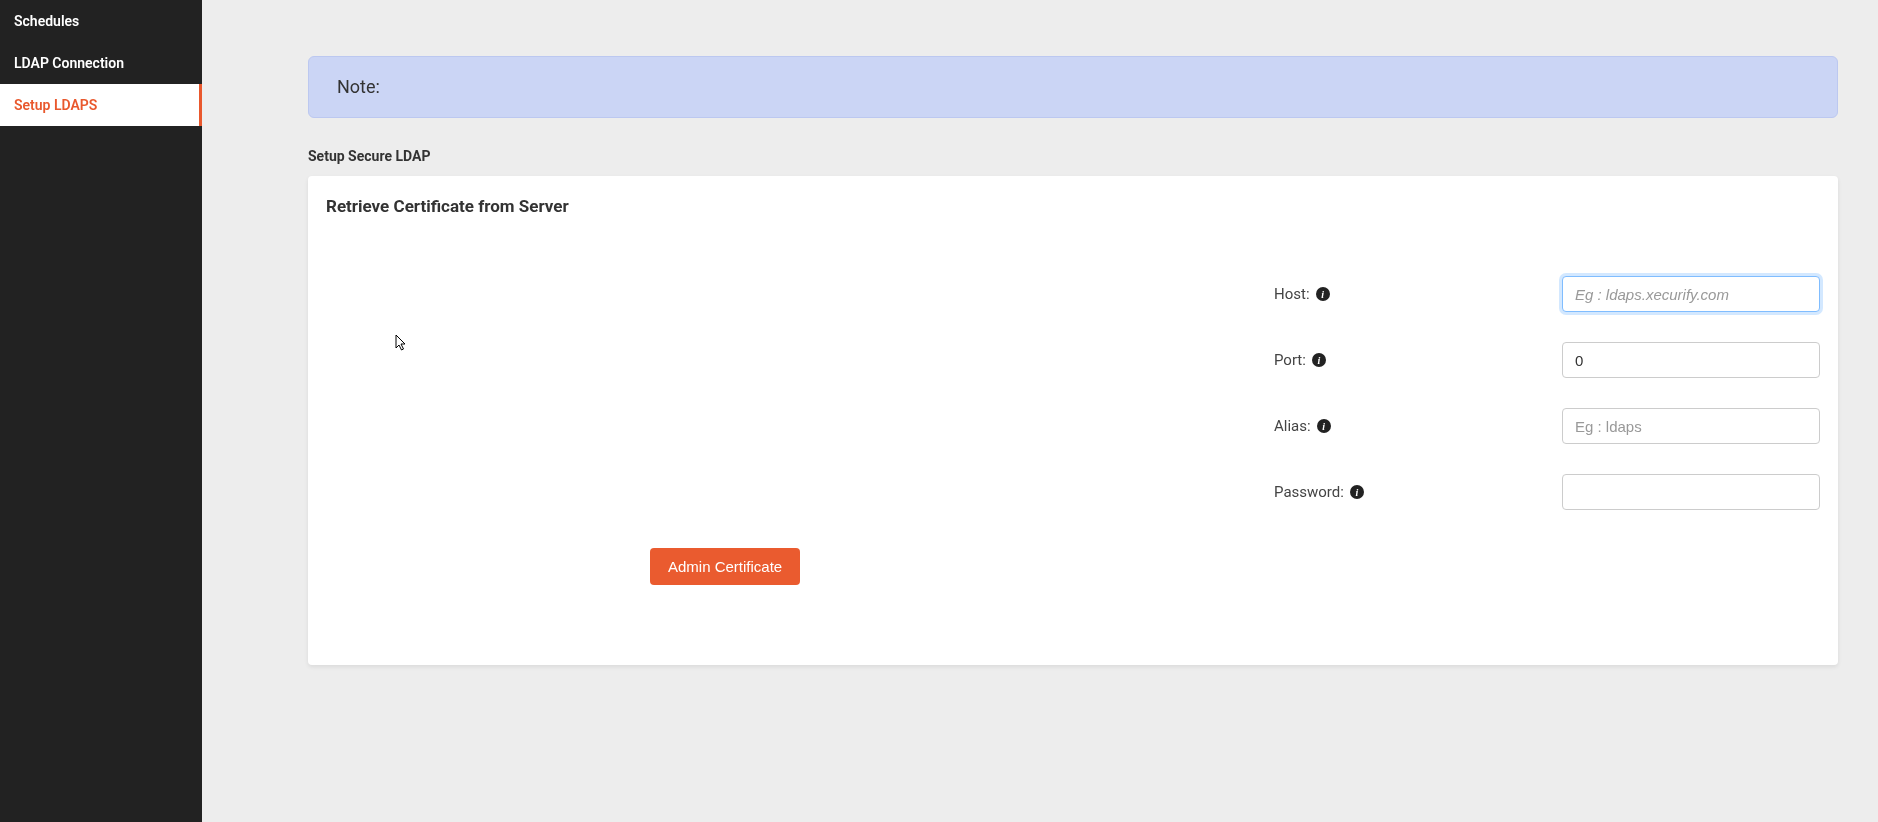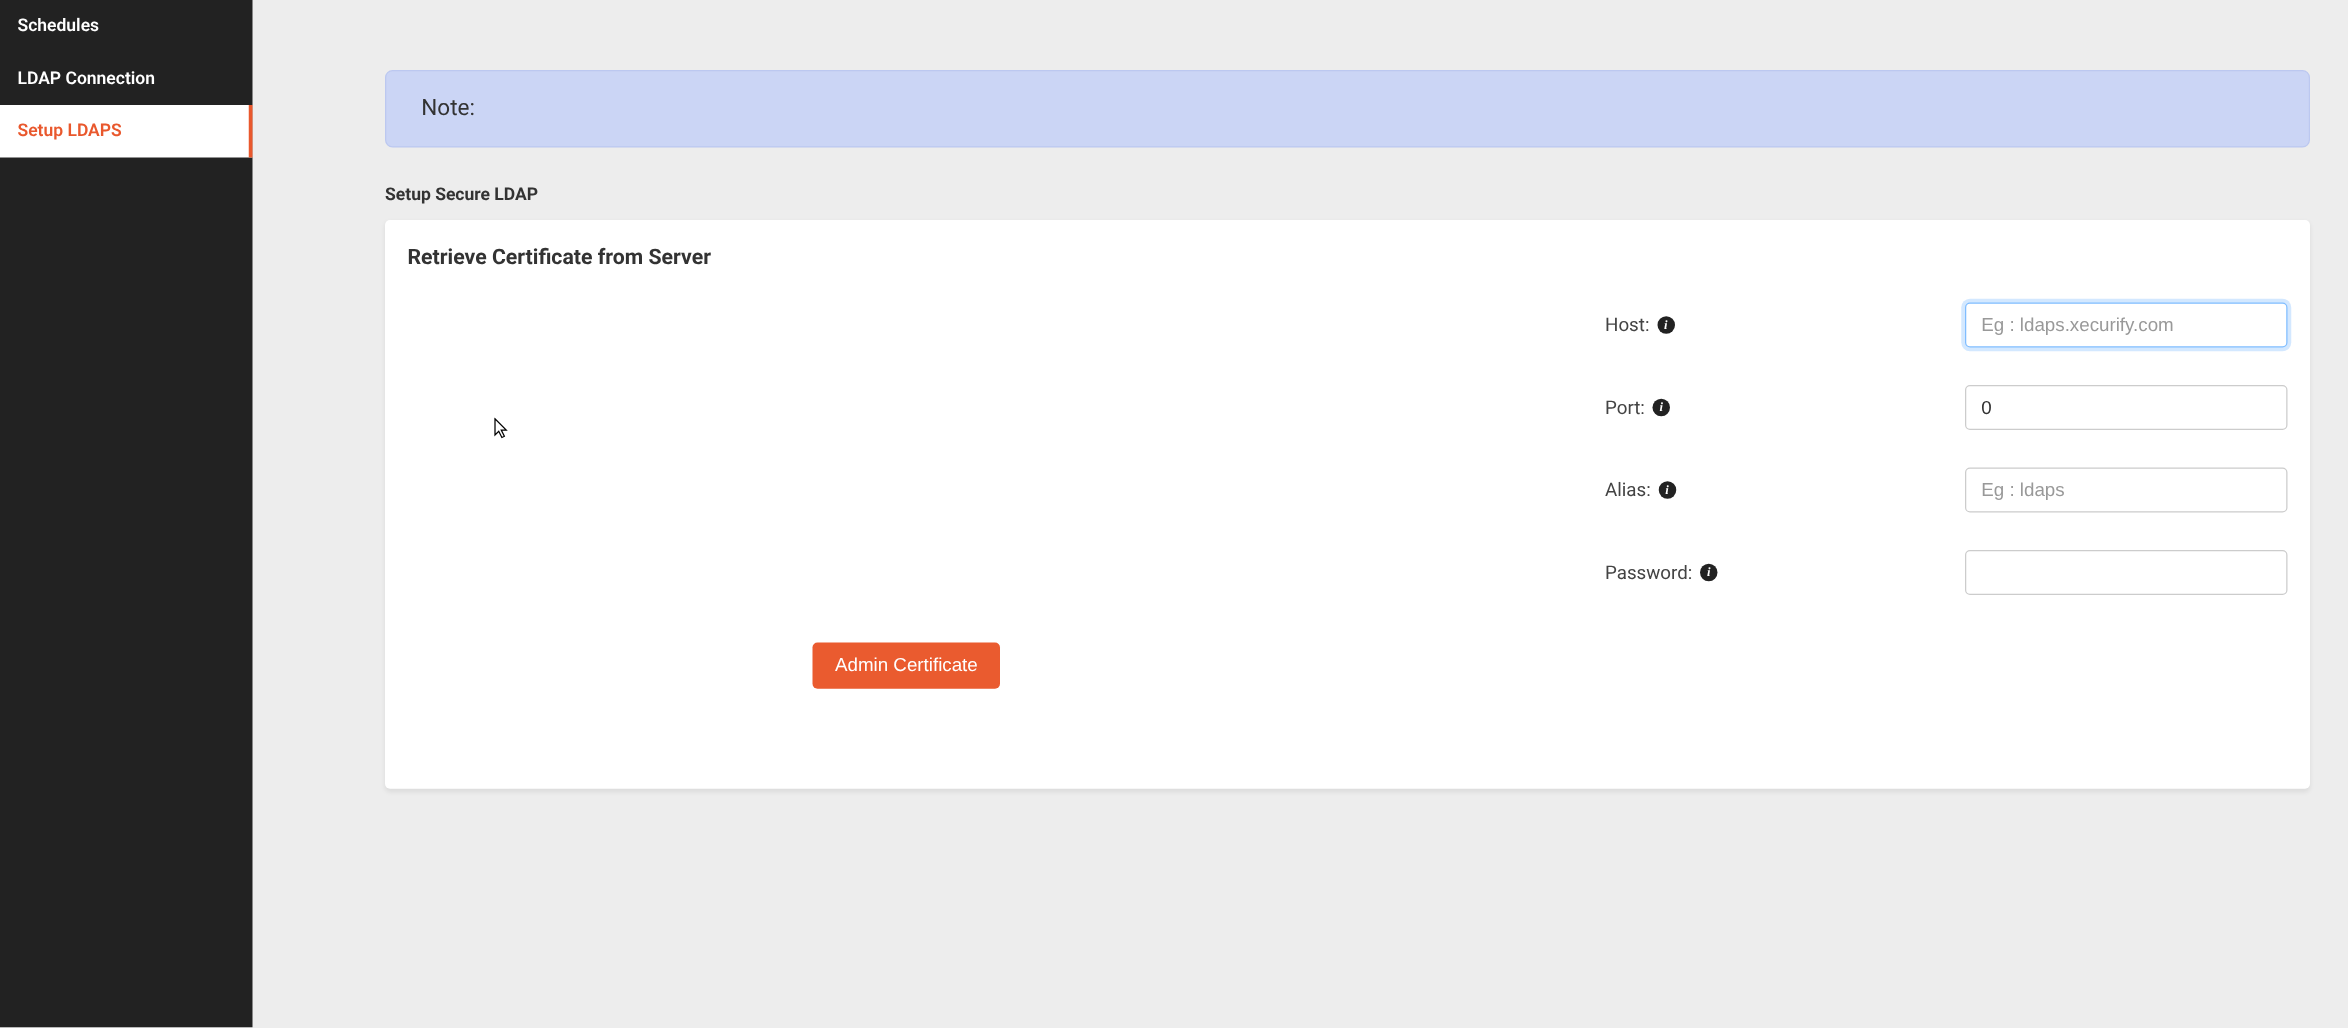--- a/index.html
+++ b/index.html
@@ -28,21 +28,21 @@
       font-weight: 600;
       cursor: pointer;
     }
     .sidebar-item.active {
       background: #ffffff;
       color: #e9582d;
       border-right: 3px solid #e9582d;
     }
     .main {
       flex: 1;
-      padding: 56px 30px 40px 106px;
+      padding: 56px 40px 40px 106px;
       overflow-y: auto;
     }
     .note-box {
       background: #cbd5f5;
       border: 1px solid #bcc8f0;
       border-radius: 6px;
       padding: 18px 28px;
       margin-bottom: 30px;
       font-size: 18px;
       color: #333;
@@ -57,21 +57,21 @@
     .card {
       background: #ffffff;
       border-radius: 4px;
       padding: 20px 18px 80px 18px;
       box-shadow: 0 2px 4px rgba(0,0,0,0.08);
     }
     .card-title {
       font-size: 17px;
       font-weight: 700;
       color: #333;
-      margin-bottom: 26px;
+      margin-bottom: 60px;
     }
     .form-row {
       display: flex;
       align-items: center;
       margin-bottom: 30px;
       justify-content: flex-end;
     }
     .form-label-wrap {
       width: 290px;
       padding-left: 36px;
@@ -106,20 +106,21 @@
       border: 1px solid #ccc;
       border-radius: 4px;
       padding: 0 12px;
       font-size: 15px;
       color: #333;
       outline: none;
     }
     .form-input.focused {
       border-color: #80bdff;
       box-shadow: 0 0 0 3px rgba(128, 189, 255, 0.35);
+      font-style: italic;
     }
     .form-input::placeholder {
       color: #999;
     }
     .btn-fetch {
       background: #ea5b2f;
       color: #ffffff;
       border: none;
       border-radius: 4px;
       padding: 10px 18px;

